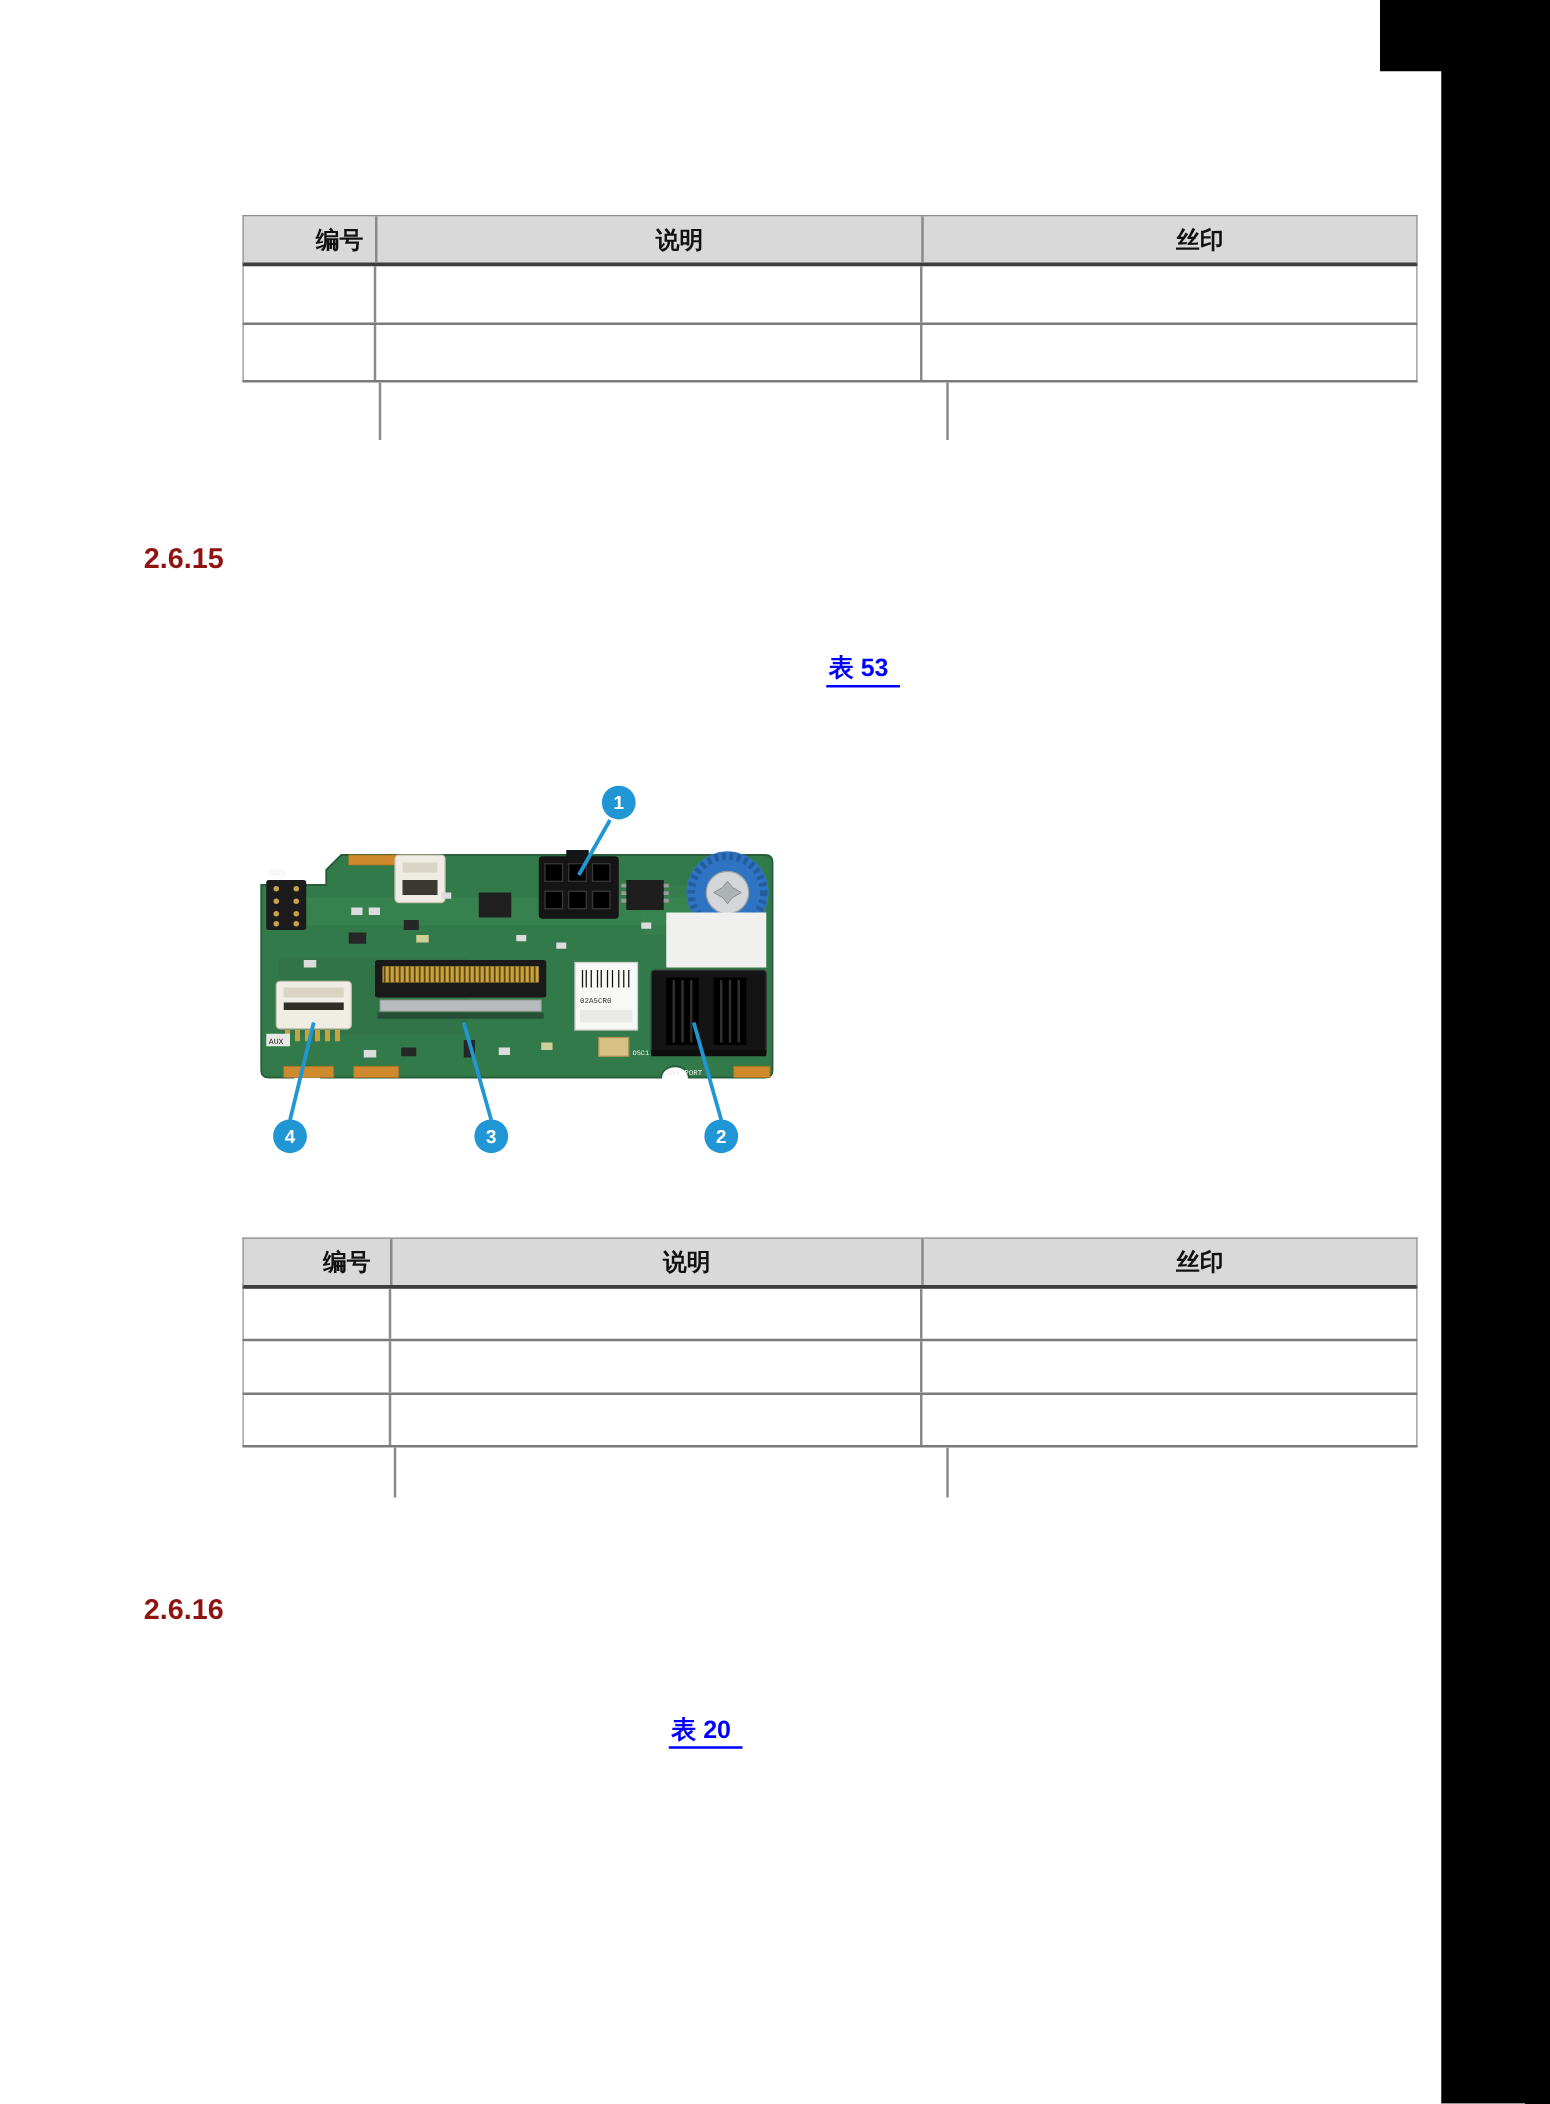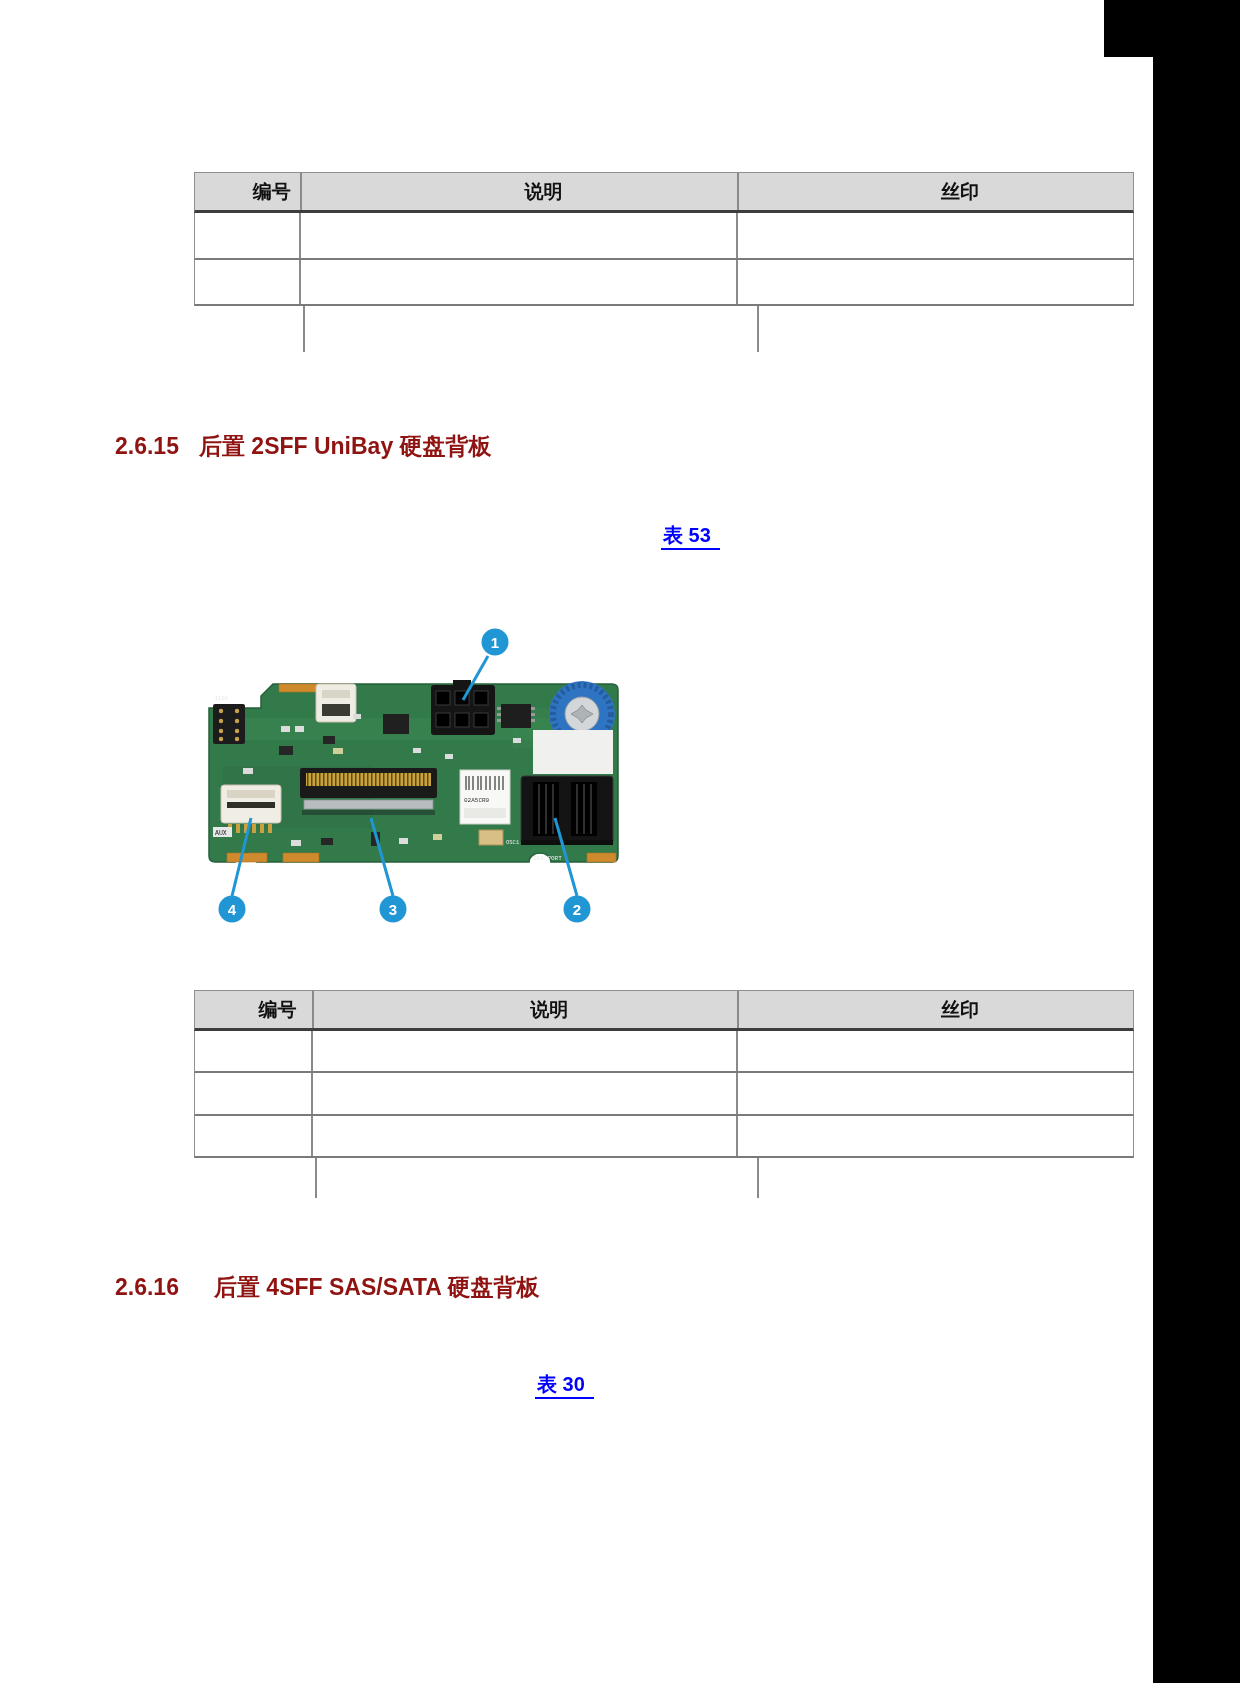--- a/index.html
+++ b/index.html
@@ -76,21 +76,20 @@
         <div class="cell c3"></div>
     </div>
     <div class="trow-open" style="height:46px;">
       <span class="vline" style="left:109px;"></span>
       <span class="vline" style="left:563px;"></span>
     </div>
   </div>
 
   <div class="section-heading" style="top:432px;">
     <span class="sec-num">2.6.15</span>
-    <span>后置 2SFF UniBay 硬盘背板</span>
   </div>
 
   <span class="doclink" style="left:661px;top:524px;">表 53</span>
 
   <div class="figure">
     <svg width="447" height="310" viewBox="0 0 447 310">
 
       <path d="M26,90 L26,238 Q26,244 32,244 L52,244 A11,9 0 0 1 74,244 L346,244 A11,9 0 0 1 368,244 L429,244 Q435,244 435,238 L435,72 Q435,66 429,66 L90,66 L78,78 L78,90 Z" fill="#337a4b" stroke="#265f39" stroke-width="1.5"></path>
       <rect x="60" y="100" width="340" height="22" fill="#3c8953" opacity="0.45"></rect>
       <rect x="40" y="148" width="150" height="62" fill="#2c6c41" opacity="0.4"></rect>
@@ -272,18 +271,17 @@
         <div class="cell c3"></div>
     </div>
     <div class="trow-open" style="height:40px;">
       <span class="vline" style="left:121px;"></span>
       <span class="vline" style="left:563px;"></span>
     </div>
   </div>
 
   <div class="section-heading" style="top:1273px;gap:15px;">
     <span class="sec-num">2.6.16</span>
-    <span>后置 4SFF SAS/SATA 硬盘背板</span>
-  </div>
-
-  <span class="doclink" style="left:535px;top:1373px;">表 30</span>
+  </div>
+
+  <span class="doclink" style="left:535px;top:1373px;">表 20</span>
 
 </div>
 
 </body></html>

